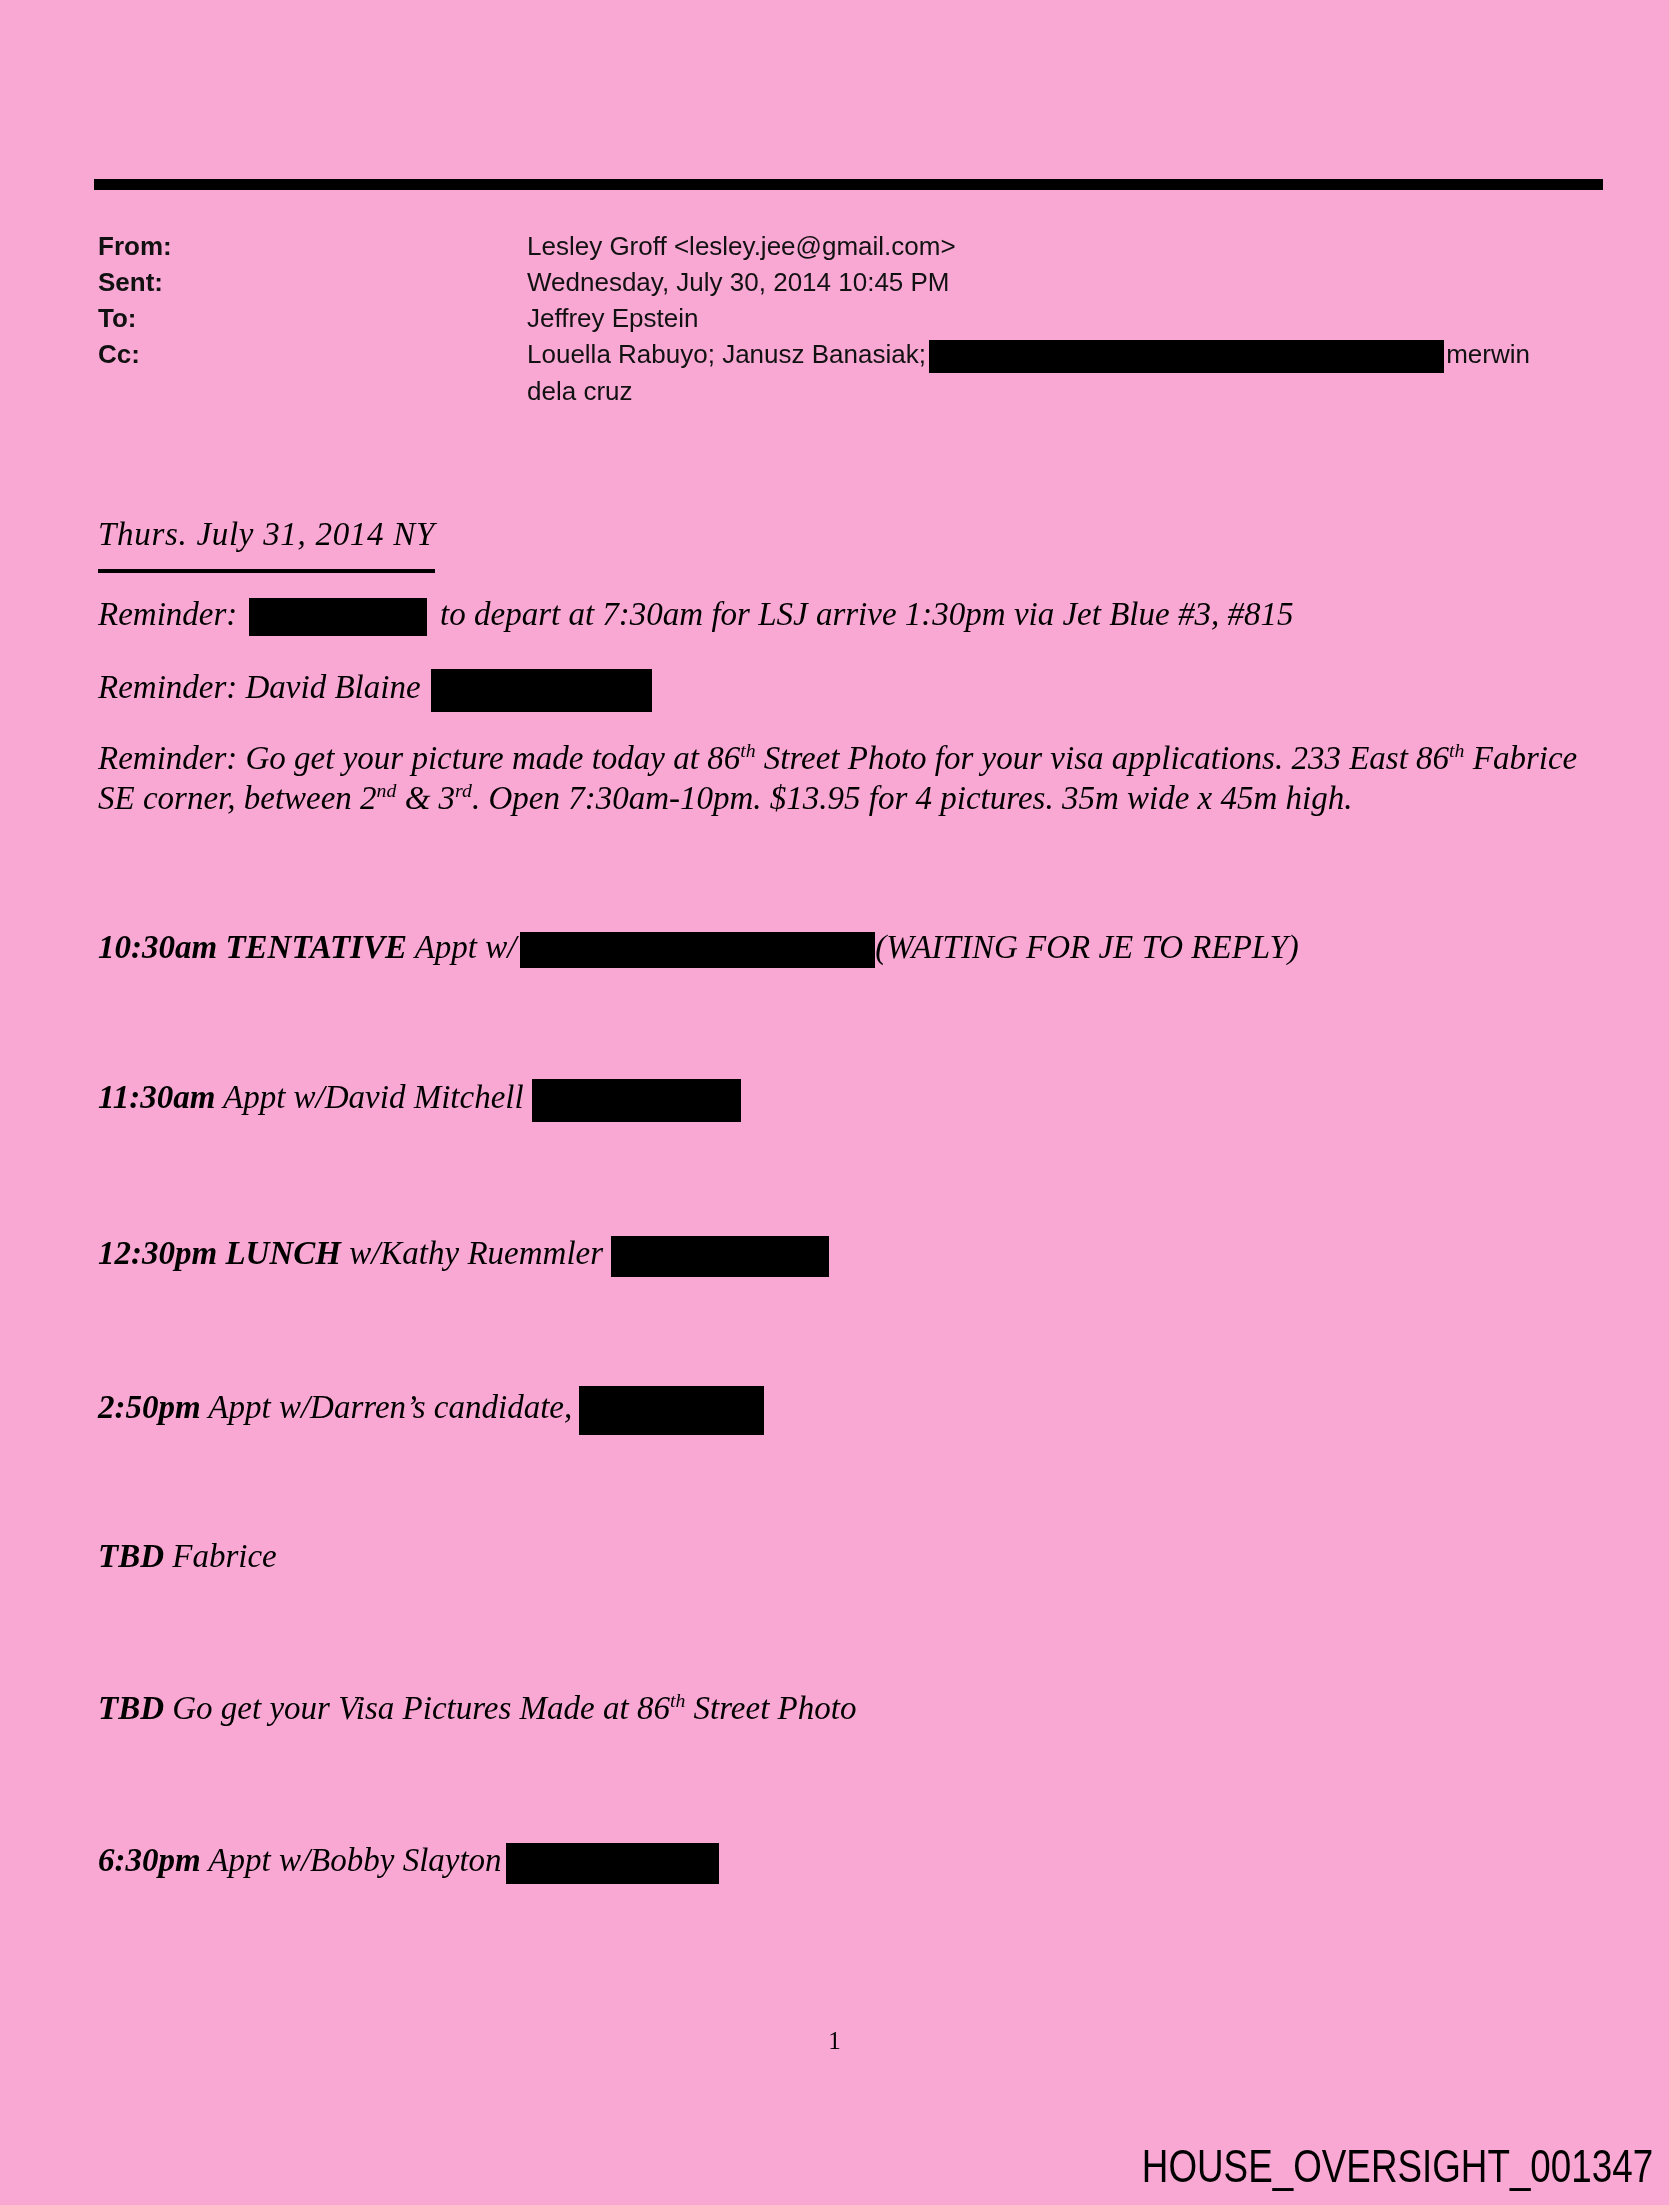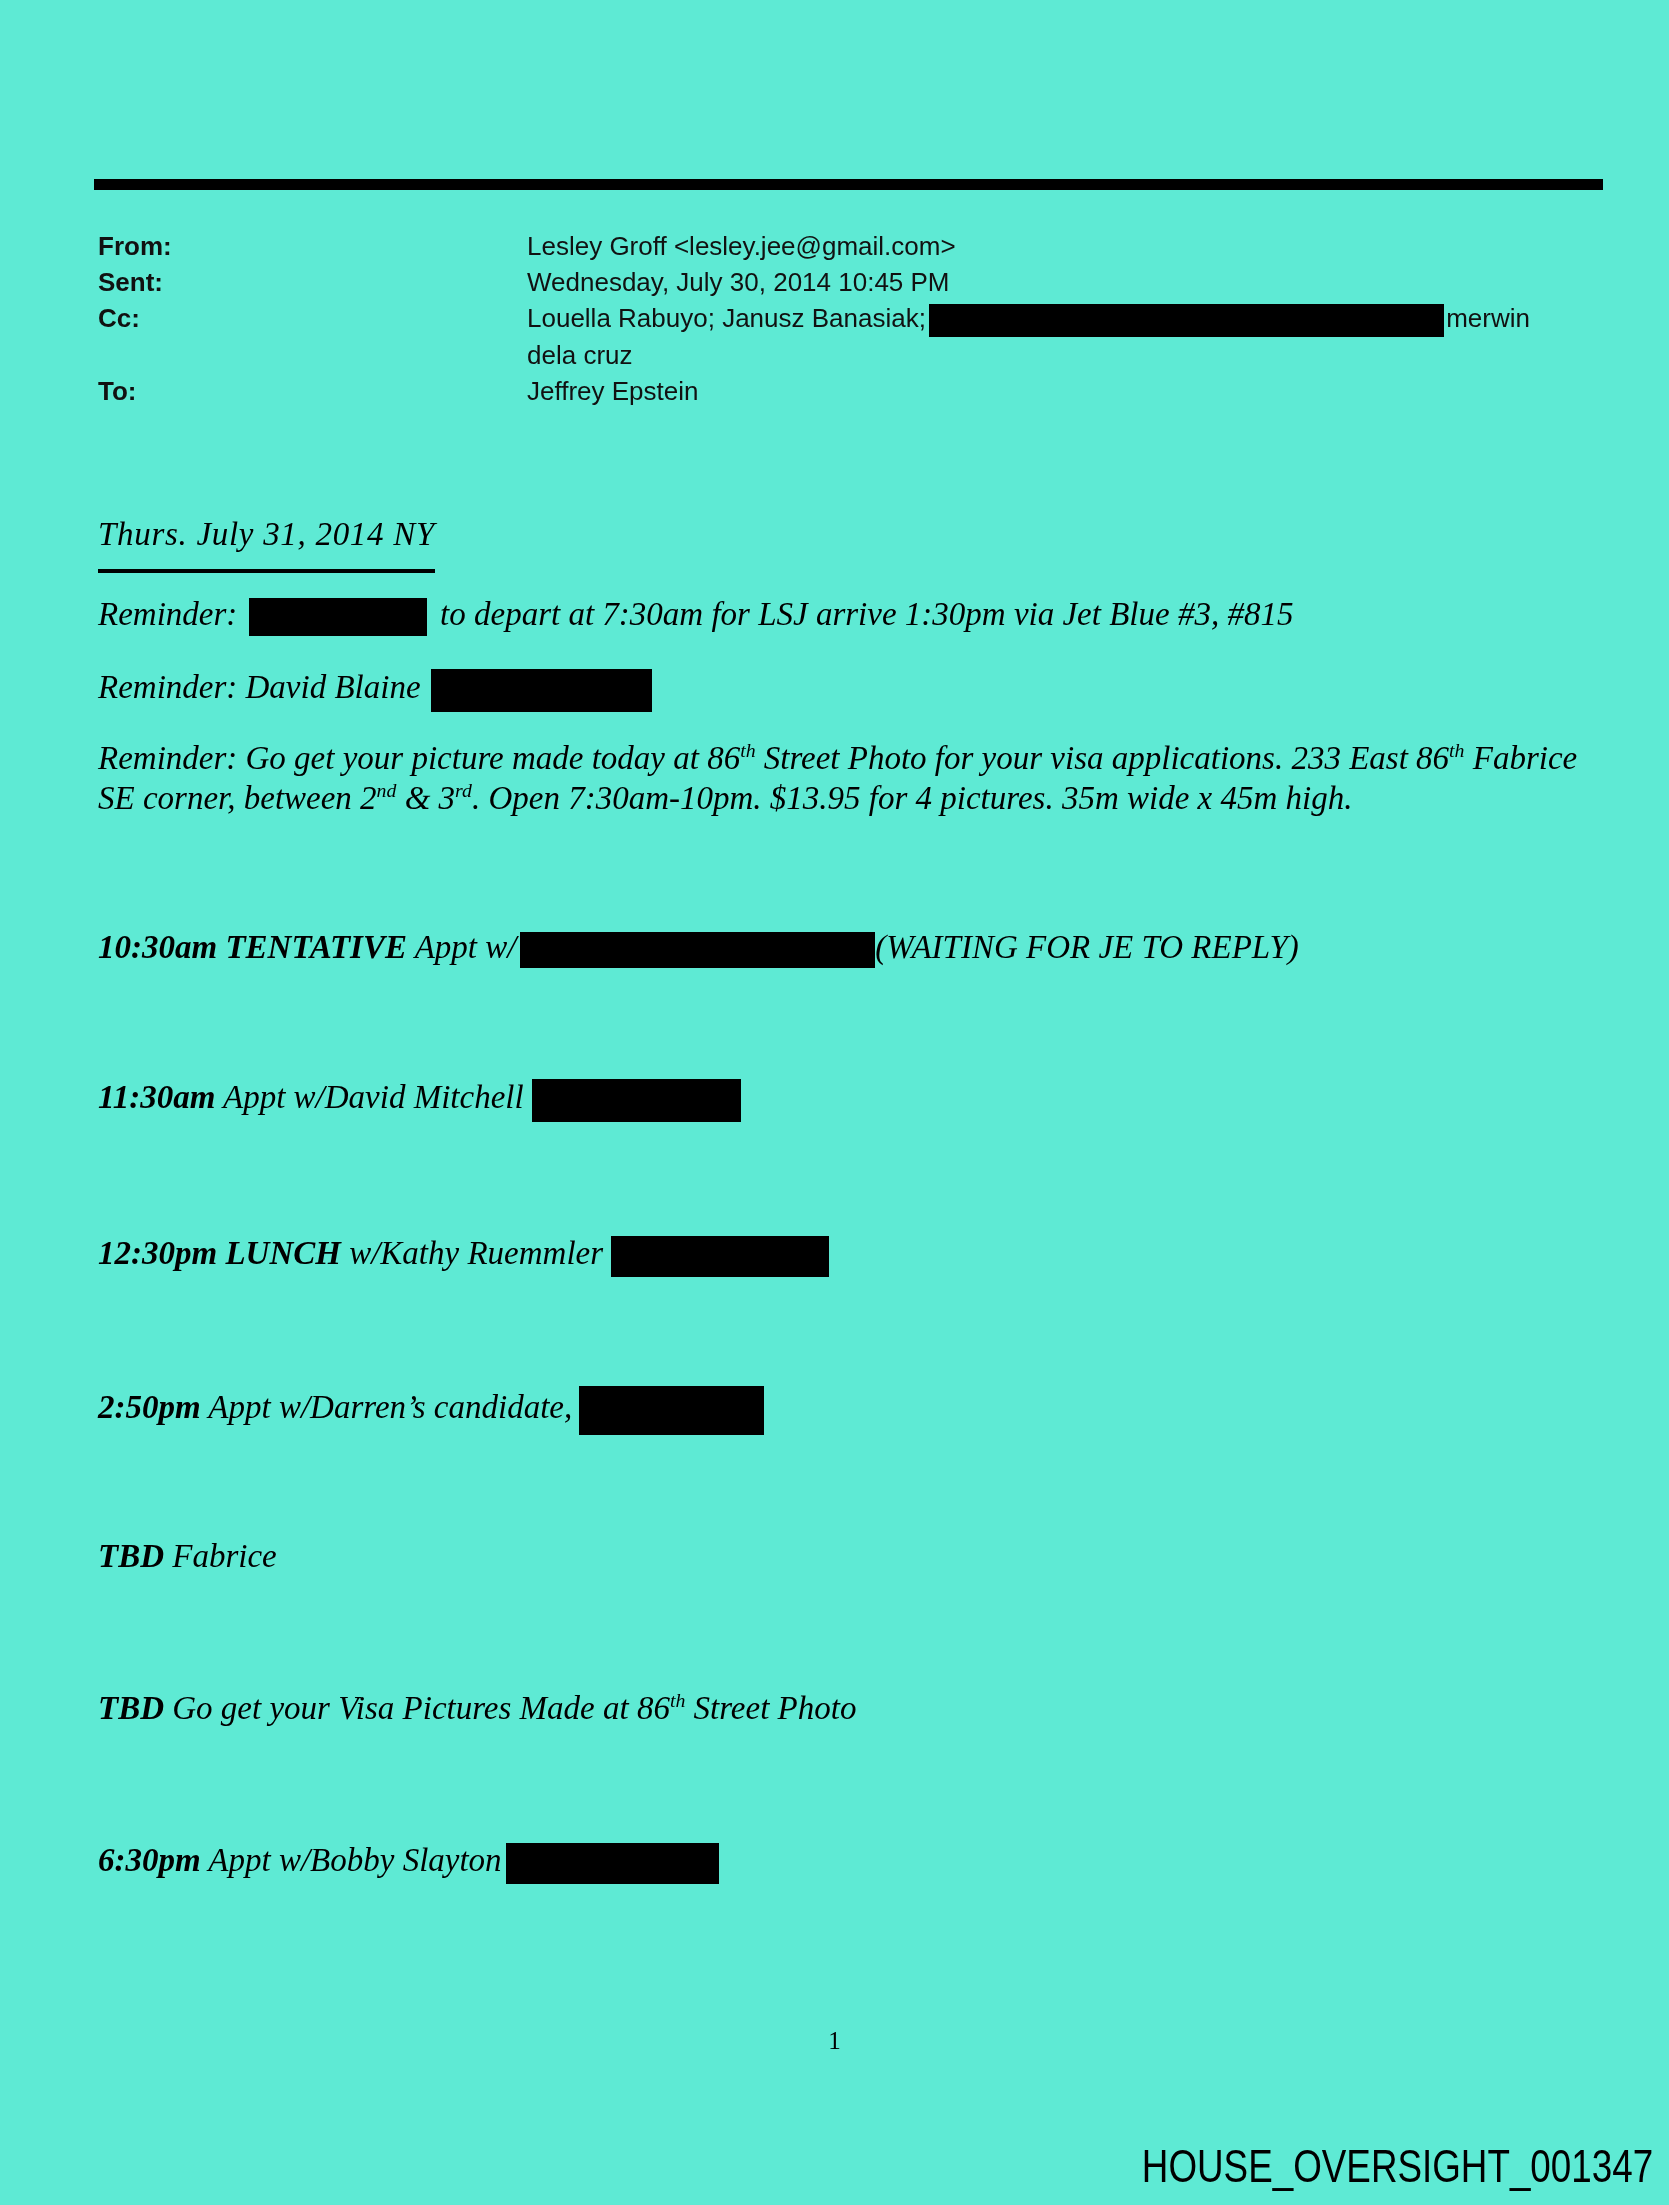--- a/index.html
+++ b/index.html
@@ -1,20 +1,20 @@
 <!DOCTYPE html>
 <html style="font-size:10.5px"><head>
 <meta charset="utf-8">
 <style>
   * { margin:0; padding:0; box-sizing:border-box; }
   html,body { background:#ffffff; }
   .page {
     position:relative;
     width:1669px; height:2205px;
-    background:#5eead4;
+    background:#f9a8d4;
     color:#0a0a0a;
     overflow:hidden;
   }
   
   .top-bar {
     position:absolute; left:94px; top:179px;
     width:1509px; height:10.5px;
     background:#000;
   }
   
@@ -91,26 +91,26 @@
   <div class="header">
     <div class="hrow">
       <span class="hlabel">From:</span>
       <span class="hvalue">Lesley Groff &lt;lesley.jee@gmail.com&gt;</span>
     </div>
     <div class="hrow">
       <span class="hlabel">Sent:</span>
       <span class="hvalue">Wednesday, July 30, 2014 10:45 PM</span>
     </div>
     <div class="hrow">
+      <span class="hlabel">To:</span>
+      <span class="hvalue">Jeffrey Epstein</span>
+    </div>
+    <div class="hrow">
       <span class="hlabel">Cc:</span>
       <span class="hvalue"><span>Louella Rabuyo; Janusz Banasiak;</span><span class="redact rd-cc"></span><span>merwin</span><br><span>dela cruz</span></span>
-    </div>
-    <div class="hrow">
-      <span class="hlabel">To:</span>
-      <span class="hvalue">Jeffrey Epstein</span>
     </div>
   </div>
 
   <div class="bline title-line">
     <span class="title-underline">Thurs. July 31, 2014 NY</span>
   </div>
 
   <div class="bline r1"><span>Reminder:</span><span class="redact rd-r1"></span><span>to depart at 7:30am for LSJ arrive 1:30pm via Jet Blue #3, #815</span></div>
 
   <div class="bline r2"><span>Reminder:  David Blaine</span><span class="redact rd-r2"></span></div>

